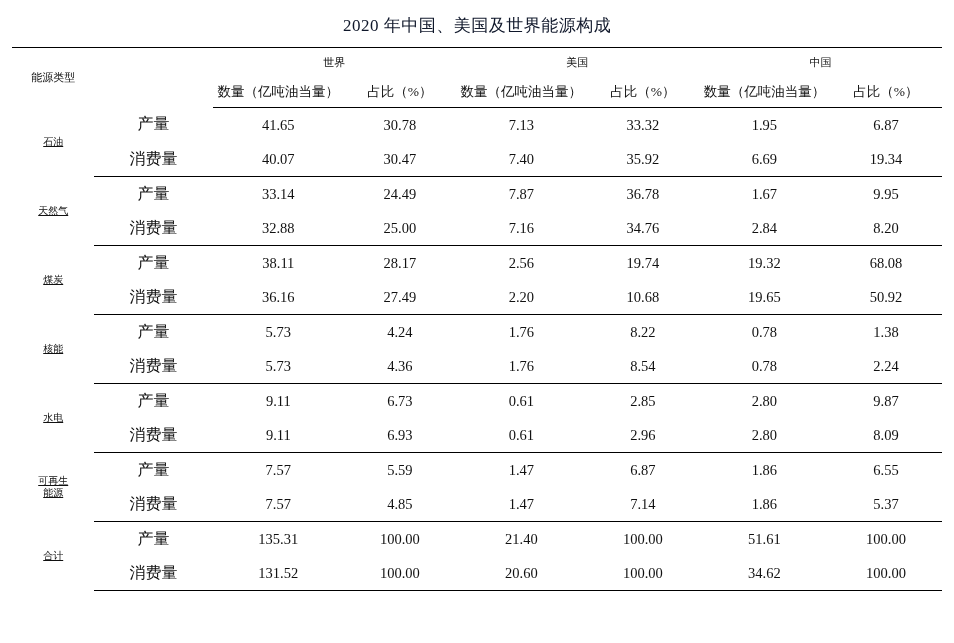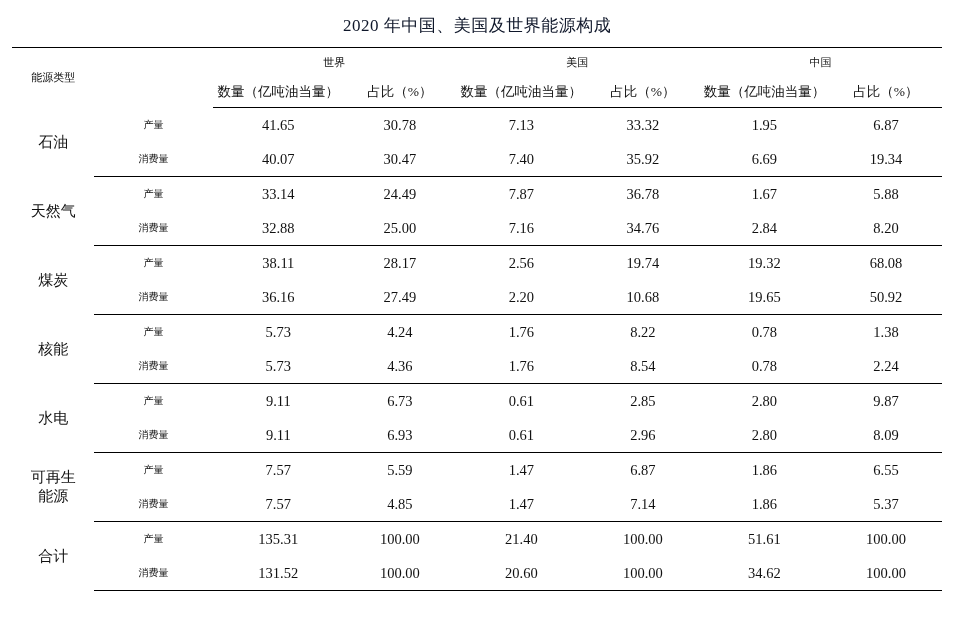--- a/index.html
+++ b/index.html
@@ -60,26 +60,27 @@
   .grp-under td {
     border-bottom: 0.9px solid #000;
   }
   .bottom-rule td {
     border-bottom: 1.6px solid #000;
   }
   .data-row td {
     height: 34px;
   }
   .cat-cell {
-    font-size: 15px;
+    font-size: 10px;
     text-align: left;
     padding-left: 14px;
+    text-decoration: underline;
   }
   .flow-cell {
-    font-size: 10px;
+    font-size: 16px;
   }
   .num {
     font-family: "Liberation Serif", "DejaVu Serif", serif;
     font-size: 14.5px;
   }
   .region-head {
     font-size: 15px;
   }
   .two-line {
     line-height: 1.25;
@@ -148,21 +149,21 @@
       </tr>
 
       <tr class="data-row">
         <td rowspan="2" class="cat-cell">天然气</td>
         <td class="flow-cell">产量</td>
         <td class="num">33.14</td>
         <td class="num">24.49</td>
         <td class="num">7.87</td>
         <td class="num">36.78</td>
         <td class="num">1.67</td>
-        <td class="num">5.88</td>
+        <td class="num">9.95</td>
       </tr>
       <tr class="data-row grp-under">
         <td class="flow-cell">消费量</td>
         <td class="num">32.88</td>
         <td class="num">25.00</td>
         <td class="num">7.16</td>
         <td class="num">34.76</td>
         <td class="num">2.84</td>
         <td class="num">8.20</td>
       </tr>

